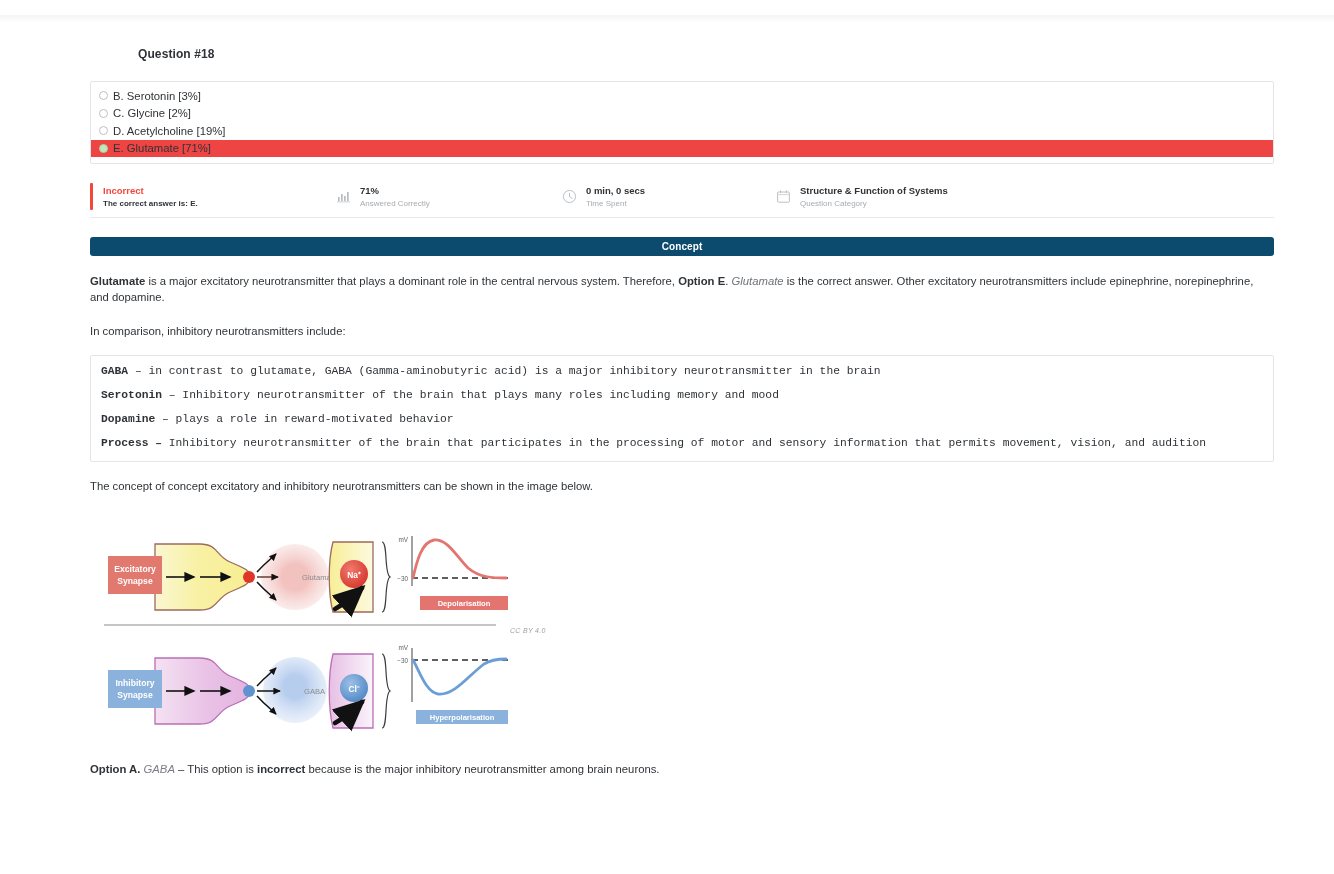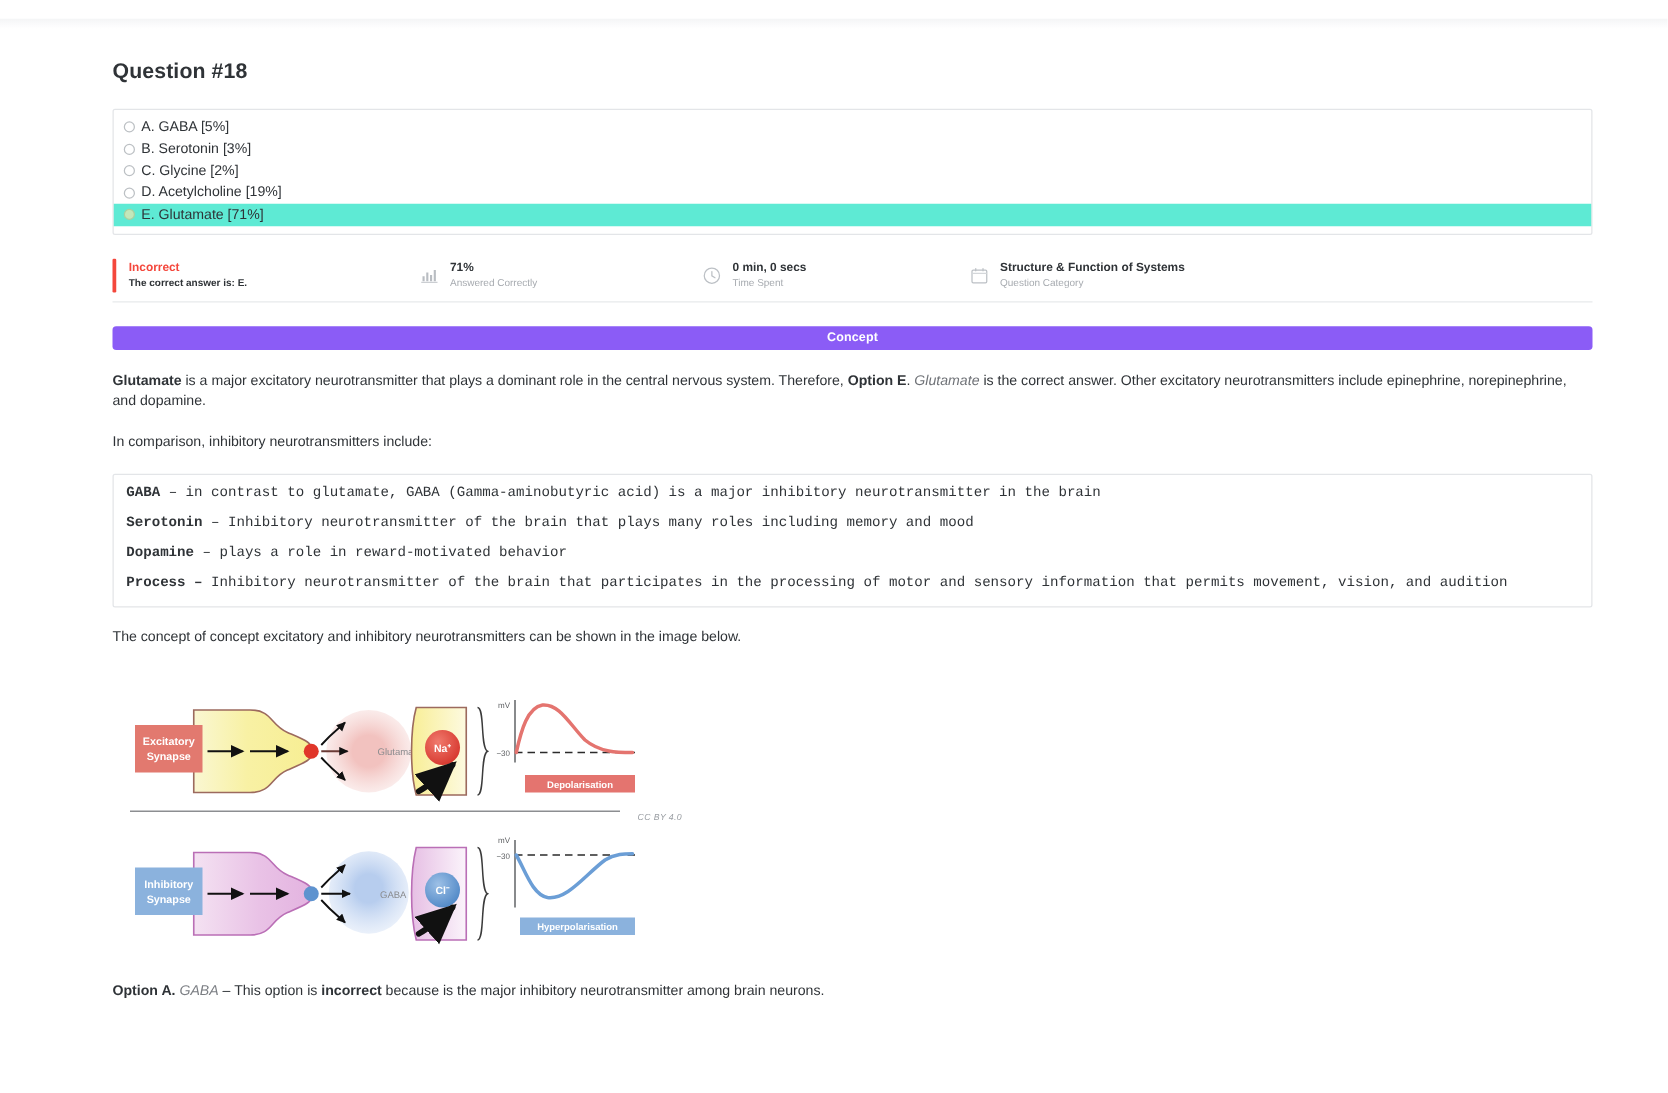--- a/index.html
+++ b/index.html
@@ -12,27 +12,27 @@
     color: #2f3337;
     overflow: hidden;
   }
   .top-strip { position: absolute; top: 0; left: 0; width: 1334px; height: 15px; background: #ffffff; }
   .top-band  { position: absolute; top: 15px; left: 0; width: 1334px; height: 8px;
                background: linear-gradient(to bottom, #f4f5f6 0%, #fbfbfc 60%, #ffffff 100%); }
 
   .page { position: absolute; top: 23px; left: 0; width: 1334px; height: 851px; background: #fff; }
   .wrap { position: absolute; left: 90px; top: 0; width: 1184px; }
 
-  .q-title { font-size: 17px; font-weight: bold; color: #2f3337; margin-top: 24px; letter-spacing: .1px; }
+  .q-title { font-size: 12px; font-weight: bold; color: #2f3337; margin-top: 24px; letter-spacing: .1px; margin-left: 48px; }
   .q-stem  { font-size: 11.5px; color: #2f3337; margin-top: 22px; }
 
   
   .options { margin-top: 20px; border: 1px solid #e3e5e8; border-radius: 2px; background: #fff; padding: 5px 0 6px 0; }
   .opt { display: flex; align-items: center; height: 17.5px; padding: 0 8px; font-size: 11.3px; color: #2f3337; }
-  .opt.correct { background: #5eead4; text-align: center; }
+  .opt.correct { background: #ef4444; text-align: center; }
   .radio { width: 9px; height: 9px; border-radius: 50%; border: 1px solid #bcc0c4;
            background: #fff; margin-right: 5px; flex: 0 0 auto; }
   .opt.correct .radio { border-color: #a9cfa0; background: #c3e7ba; }
 
   
   .stats { margin-top: 18px; display: flex; align-items: center; height: 36px;
            border-bottom: 1px solid #e8eaec; padding-bottom: 6px; }
   .stat { display: flex; align-items: center; }
   .s1 { width: 246px; }
   .s2 { width: 226px; }
@@ -40,21 +40,21 @@
   .redbar { width: 3px; height: 27px; background: #f4473c; margin-right: 10px; border-radius: 1px; }
   .stat-icon { width: 15px; height: 15px; margin-right: 9px; flex: 0 0 auto; color: #aeb2b7; }
   .stat-icon svg { display: block; }
   .st-lines { line-height: 1.42; }
   .st-top { font-size: 9.5px; font-weight: bold; color: #2f3337; }
   .st-top.red { color: #f4473c; }
   .st-sub { font-size: 8px; color: #2f3337; font-weight: bold; }
   .st-sub.muted { color: #a7abb0; font-weight: normal; }
 
   
-  .banner { margin-top: 19px; height: 19px; background: #8b5cf6; border-radius: 3px;
+  .banner { margin-top: 19px; height: 19px; background: #0c4a6e; border-radius: 3px;
             color: #fff; font-size: 10px; font-weight: bold; display: flex;
             align-items: center; justify-content: center; letter-spacing: .1px; }
 
   .para { font-size: 11.3px; color: #2f3337; margin-top: 17px; line-height: 1.45; }
   .para b { font-weight: bold; }
   .para i { font-style: italic; color: #6f7277; }
 
   .defbox { margin-top: 16px; border: 1px solid #e3e5e8; border-radius: 2px; padding: 9px 10px 10px 10px; font-family: Liberation Mono, monospace; }
   .defline { font-size: 11.3px; color: #2f3337; margin: 0 0 12px 0; }
   .defline:last-child { margin-bottom: 2px; }
@@ -76,24 +76,20 @@
 
 <div class="top-strip"></div>
 <div class="top-band"></div>
 
 <div class="page">
 <div class="wrap">
 
   <div class="q-title">Question #18</div>
 
   <div class="options" id="options">
-        <div class="opt">
-          <span class="radio"></span>
-          <span>A. GABA [5%]</span>
-        </div>
         <div class="opt">
           <span class="radio"></span>
           <span>B. Serotonin [3%]</span>
         </div>
         <div class="opt">
           <span class="radio"></span>
           <span>C. Glycine [2%]</span>
         </div>
         <div class="opt">
           <span class="radio"></span>

